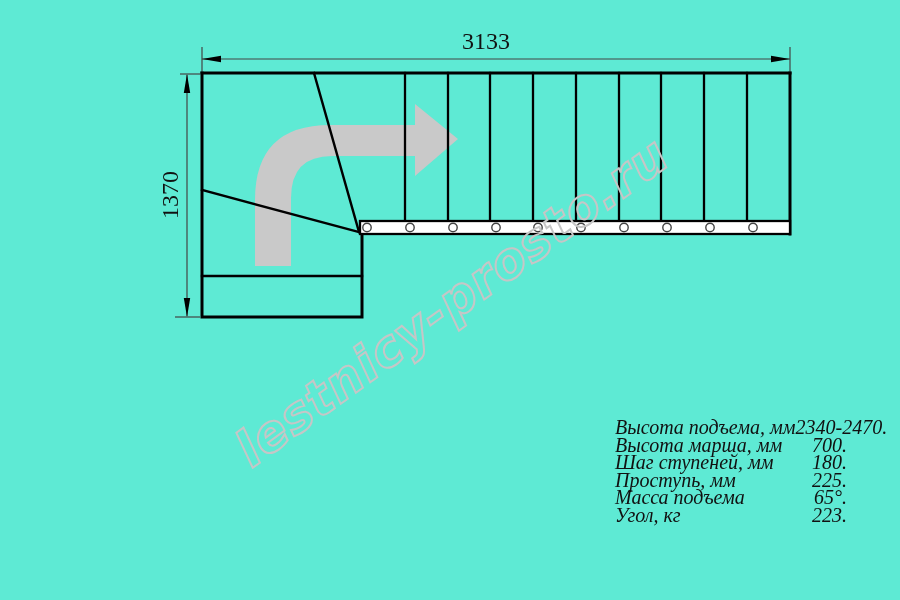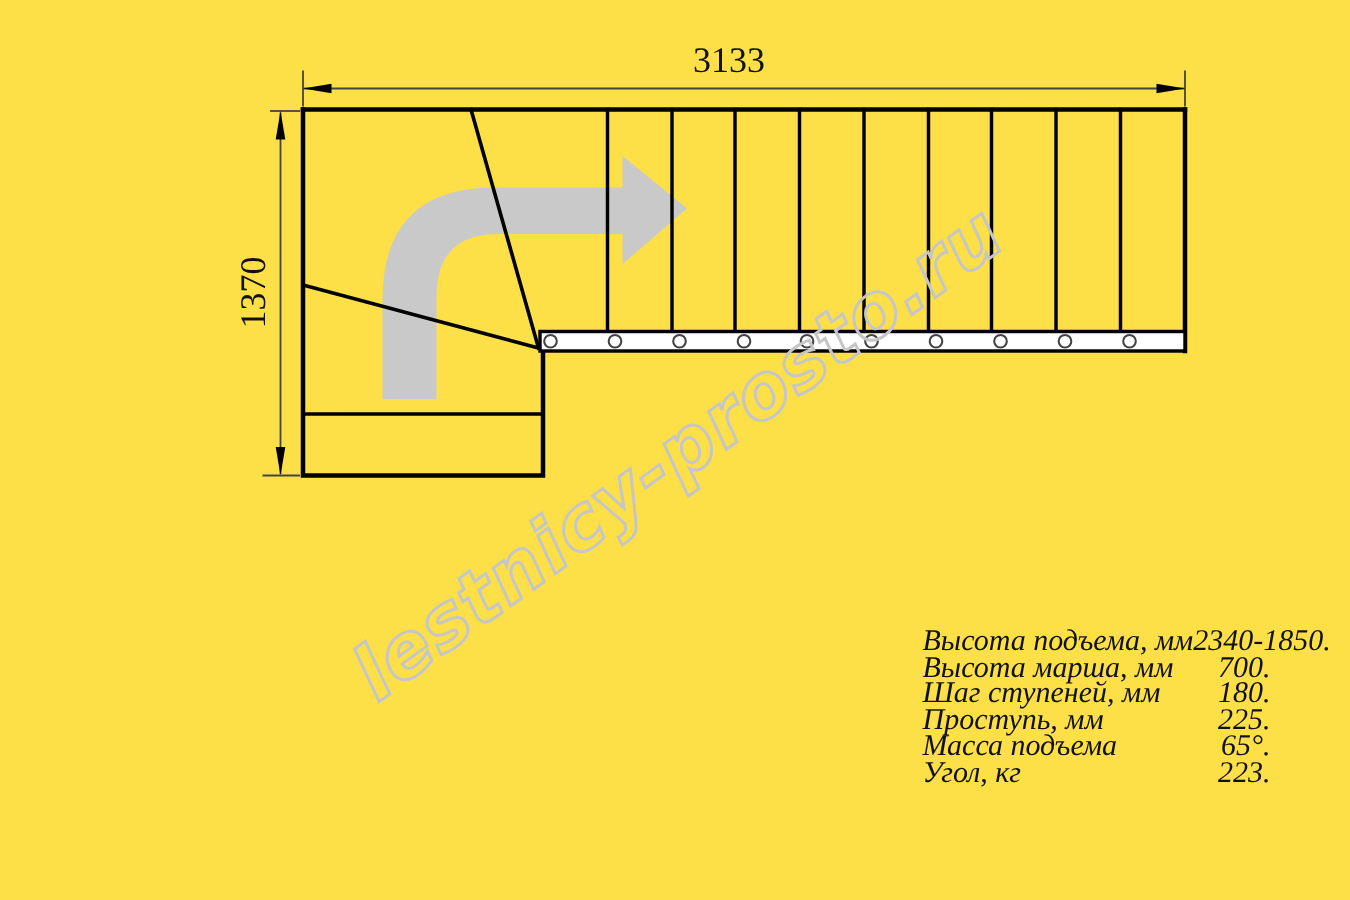--- a/index.html
+++ b/index.html
@@ -1,19 +1,19 @@
 <!DOCTYPE html>
 <html><head>
 <meta charset="utf-8">
 <style>
   html, body { margin: 0; padding: 0; background: #ffffff; }
   .canvas {
     position: relative;
     width: 900px; height: 600px;
-    background: #fde047;
+    background: #5eead4;
     overflow: hidden;
     font-family: "DejaVu Sans", sans-serif;
   }
   .plan-svg { position: absolute; left: 0; top: 0; width: 900px; height: 600px; }
 
   .dim-label {
     position: absolute;
     font-family: "Liberation Serif", serif;
     font-size: 24px;
     color: #111;
@@ -116,21 +116,21 @@
   </svg>
 
   <div class="dim-label width">3133</div>
   <div class="dim-label height">1370</div>
 
   <div class="watermark">lestnicy-prosto.ru</div>
 
   <div class="specs">
     <div class="spec-row">
       <span class="label">Высота подъема, мм</span>
-      <span class="value">2340-1850.</span>
+      <span class="value">2340-2470.</span>
     </div>
     <div class="spec-row">
       <span class="label">Высота марша, мм</span>
       <span class="value">700.</span>
     </div>
     <div class="spec-row">
       <span class="label">Шаг ступеней, мм</span>
       <span class="value">180.</span>
     </div>
     <div class="spec-row">

